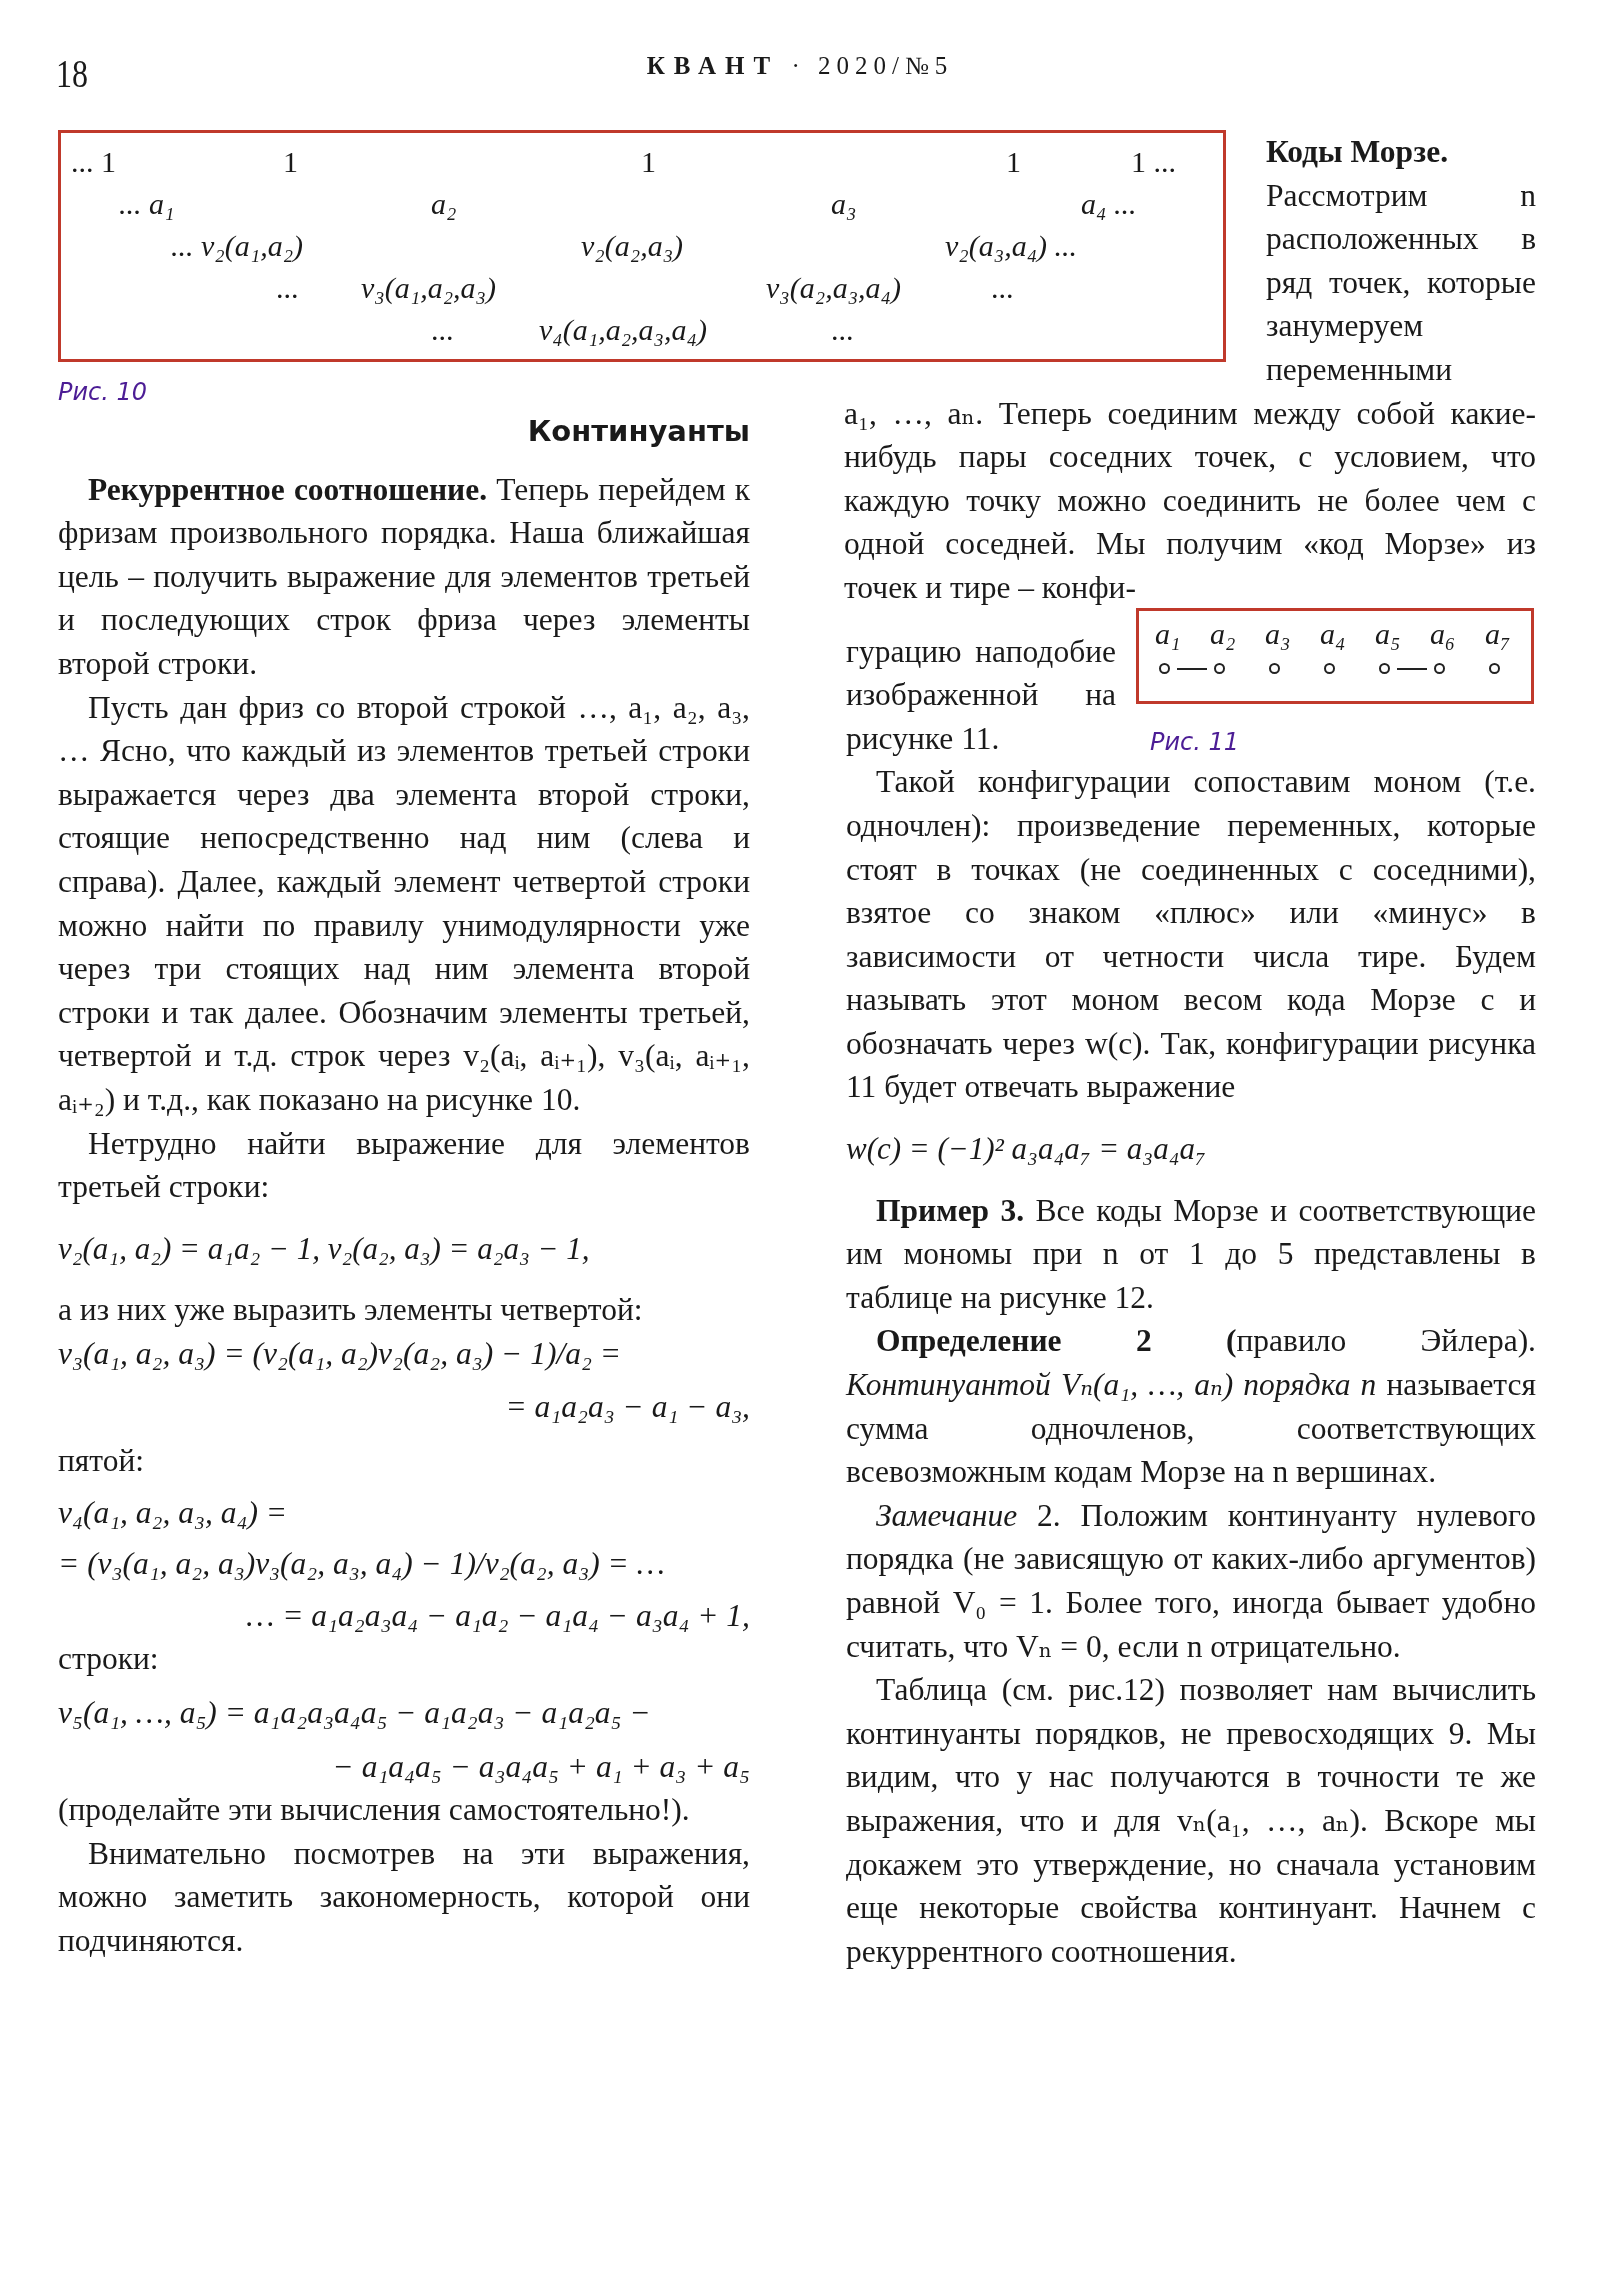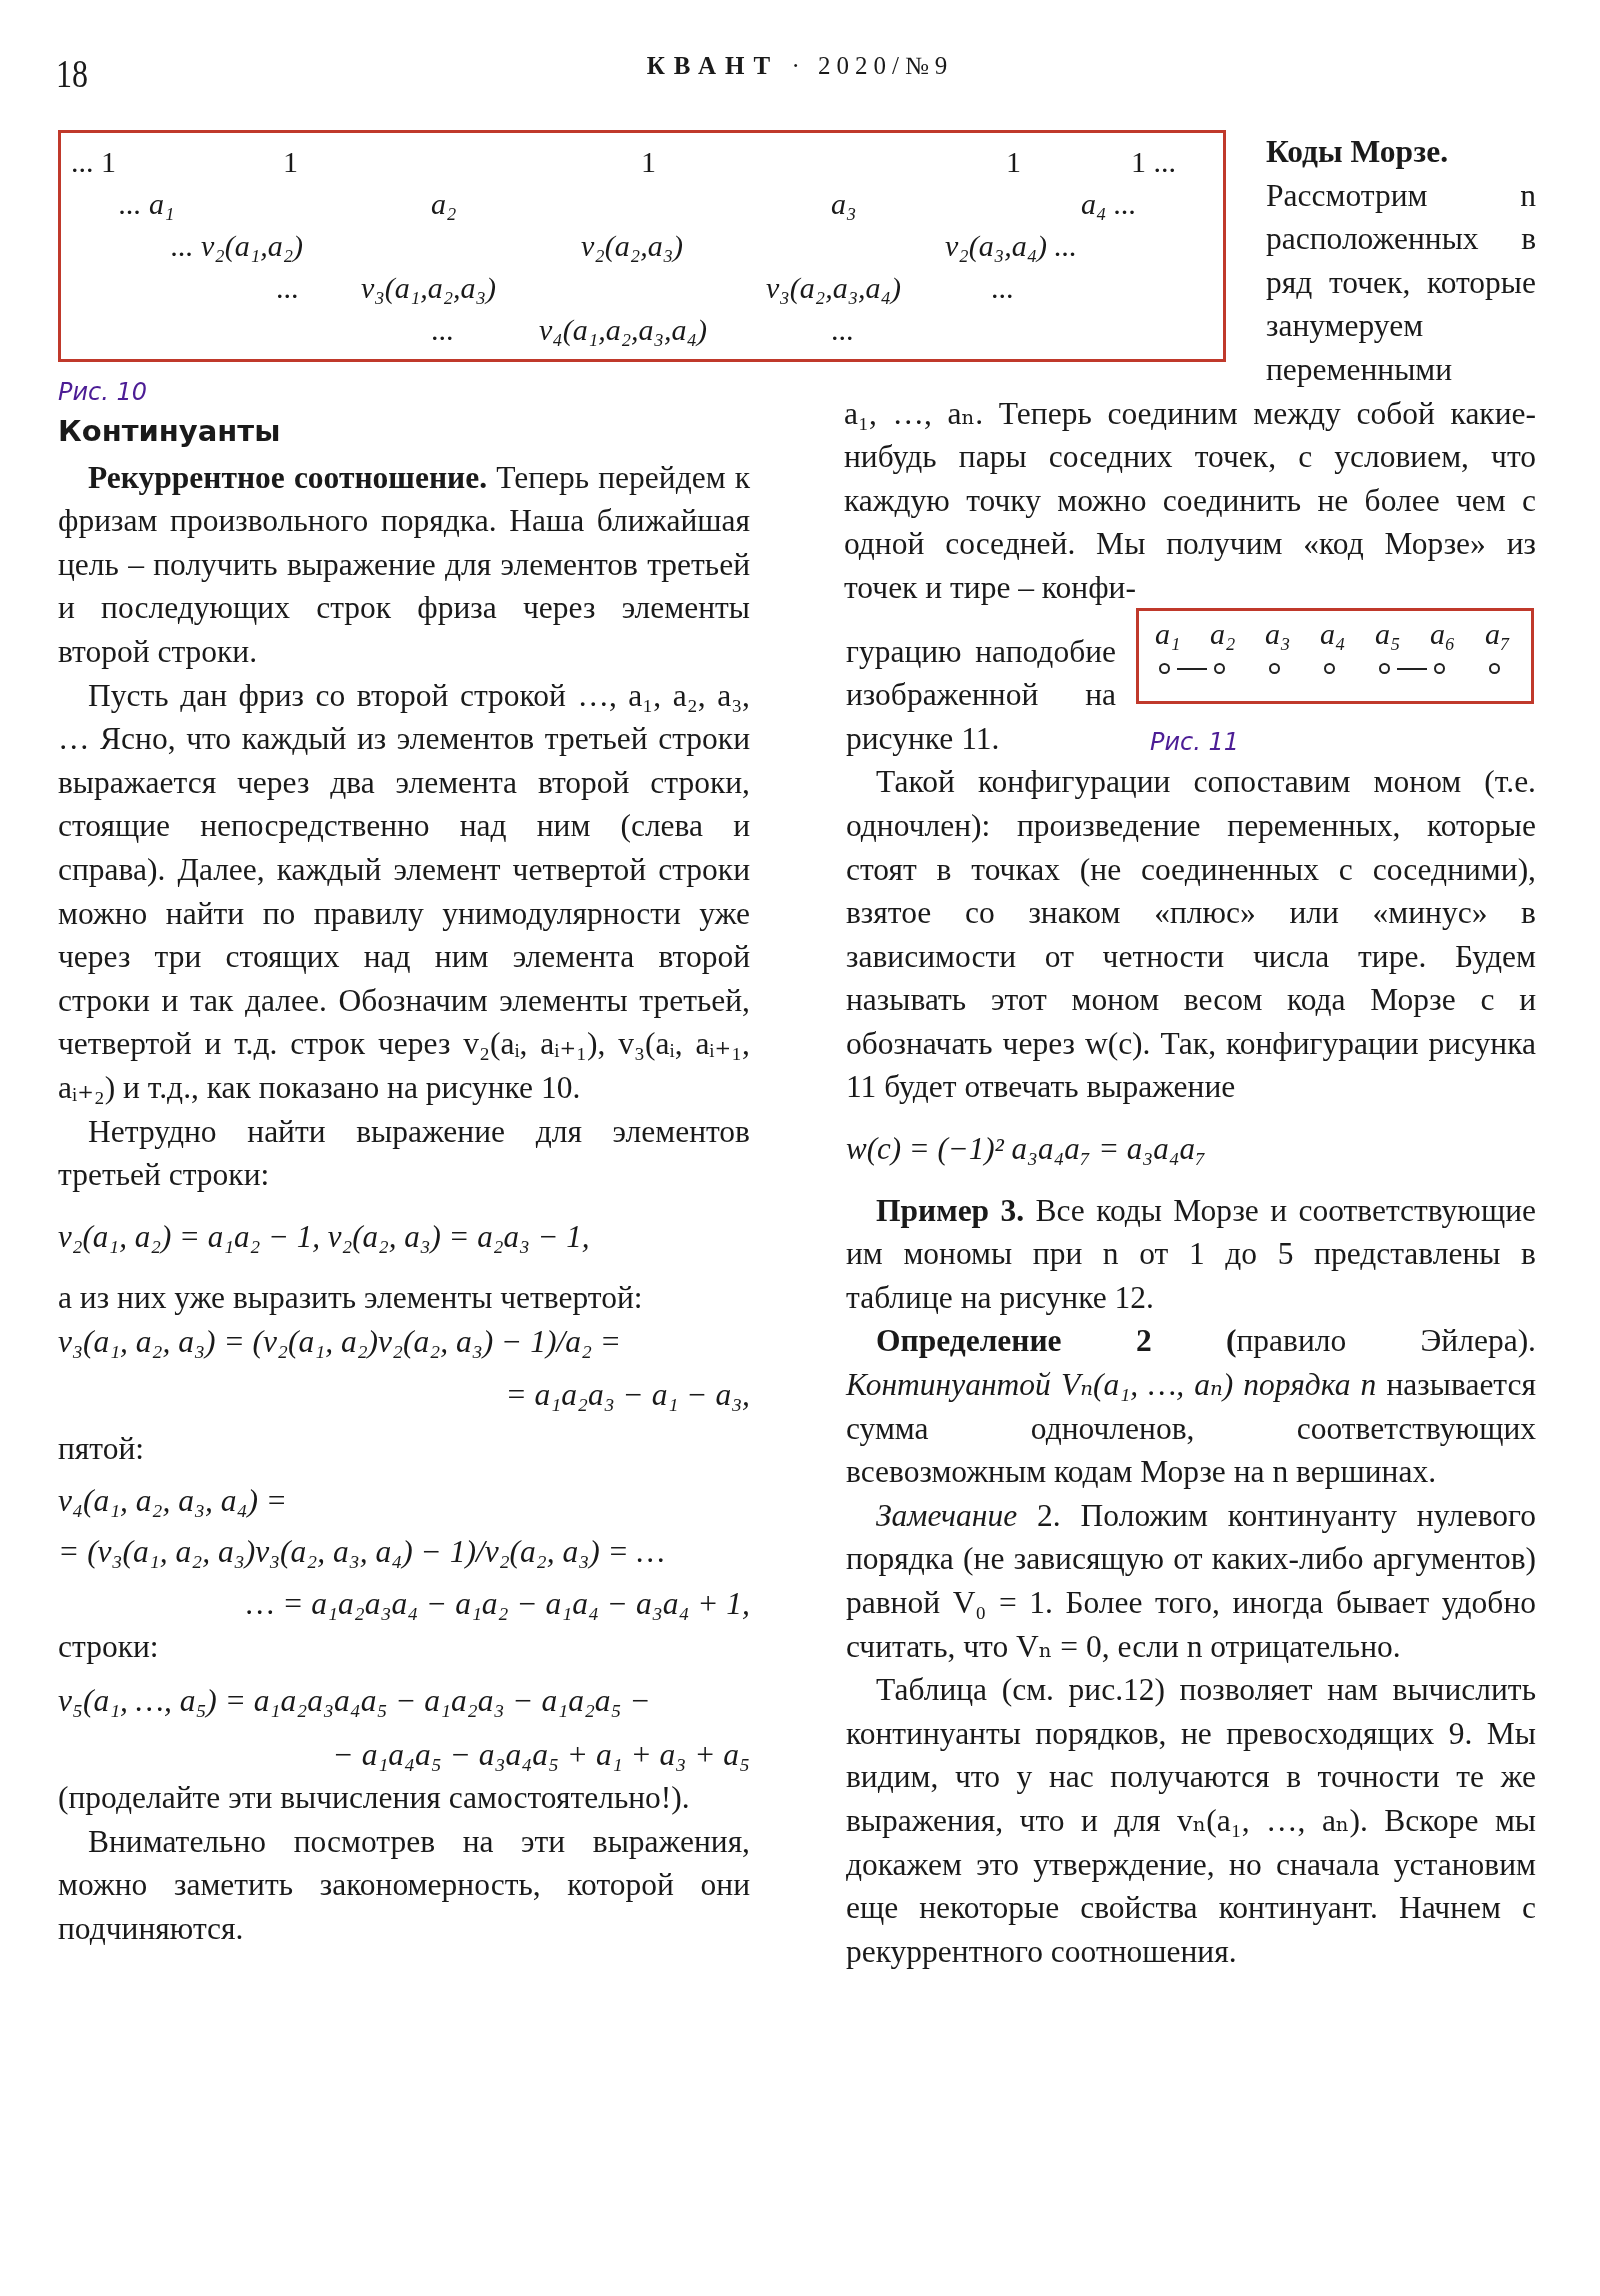--- a/index.html
+++ b/index.html
@@ -10,37 +10,37 @@
   .running { left:0; width:1600px; top:52px; text-align:center; font-size:25px; letter-spacing:6px; }
   .running b { font-weight:bold; letter-spacing:9px; }
   .fig10 { left:58px; top:130px; width:1168px; height:232px; border:3px solid #c0392b; box-sizing:border-box; }
   .fig10 .cell { position:absolute; font-size:30px; font-family:"Liberation Serif", serif; white-space:nowrap; }
   .caption { font-family:"DejaVu Sans", sans-serif; font-style:italic; font-size:24px; color:#4c1d95; }
   .col { position:absolute; font-size:31.5px; line-height:43.6px; text-align:justify; }
   .col p { margin:0; }
   .col .ind { text-indent:30px; }
   .col .center { text-align:left; }
   .col .right { text-align:right; }
-  .col .sect { font-family:"DejaVu Sans", sans-serif; font-weight:bold; font-size:29px; text-align:left; margin:14px 0 2px 0; }
+  .col .sect { font-family:"DejaVu Sans", sans-serif; font-weight:bold; font-size:29px; text-align:right; margin:14px 0 14px 0; }
   .col .math { font-style:italic; }
   .col .eq { font-size:31px; white-space:nowrap; margin:18px 0; }
   .left { left:58px; top:396px; width:692px; }
   .rightcol { left:846px; top:130px; width:690px; }
   .morse-box { position:absolute; left:1136px; top:608px; width:398px; height:96px; border:3px solid #c0392b; box-sizing:border-box; }
   .morse-box .lbl { position:absolute; top:6px; font-size:30px; font-style:italic; }
   .morse-box .dot { position:absolute; top:52px; width:11px; height:11px; border:2.5px solid #222; border-radius:50%; box-sizing:border-box; }
   .morse-box .dash { position:absolute; top:57px; height:2px; background:#222; width:30px; }
 </style>
 </head>
 <body>
 
 <div class="abs pagenum">18</div>
 <div class="abs running">
   <b>КВАНТ</b>
-  <span>· 2020/№9</span>
+  <span>· 2020/№5</span>
 </div>
 
 <div class="abs fig10">
   <span class="cell" style="left:10px;top:12px">... 1</span>
   <span class="cell" style="left:222px;top:12px">1</span>
   <span class="cell" style="left:580px;top:12px">1</span>
   <span class="cell" style="left:945px;top:12px">1</span>
   <span class="cell" style="left:1070px;top:12px">1 ...</span>
 
   <span class="cell" style="left:58px;top:54px;font-style:italic">... a₁</span>

